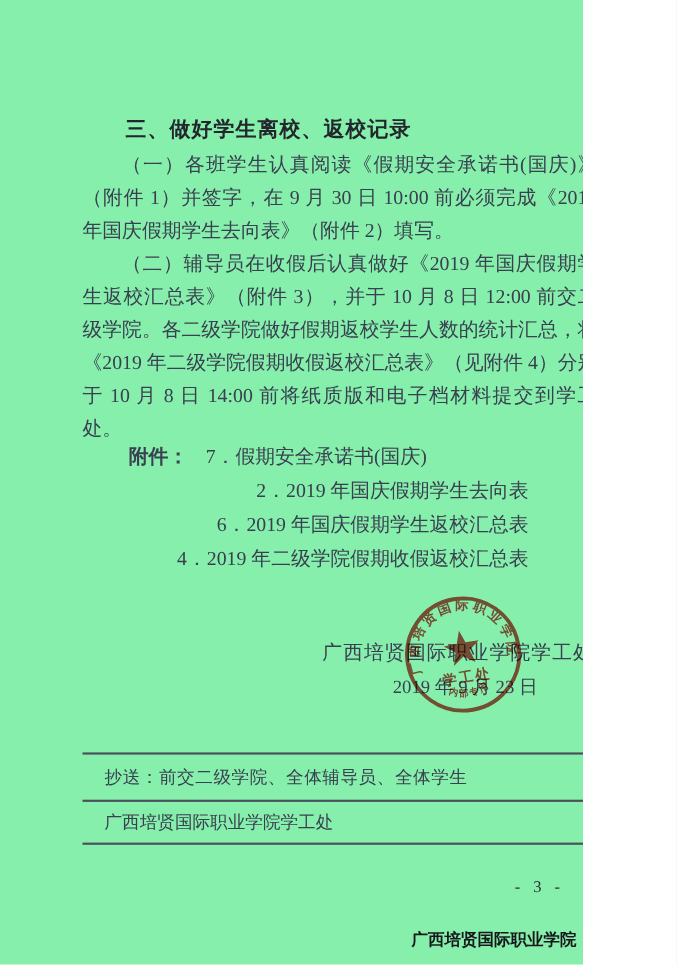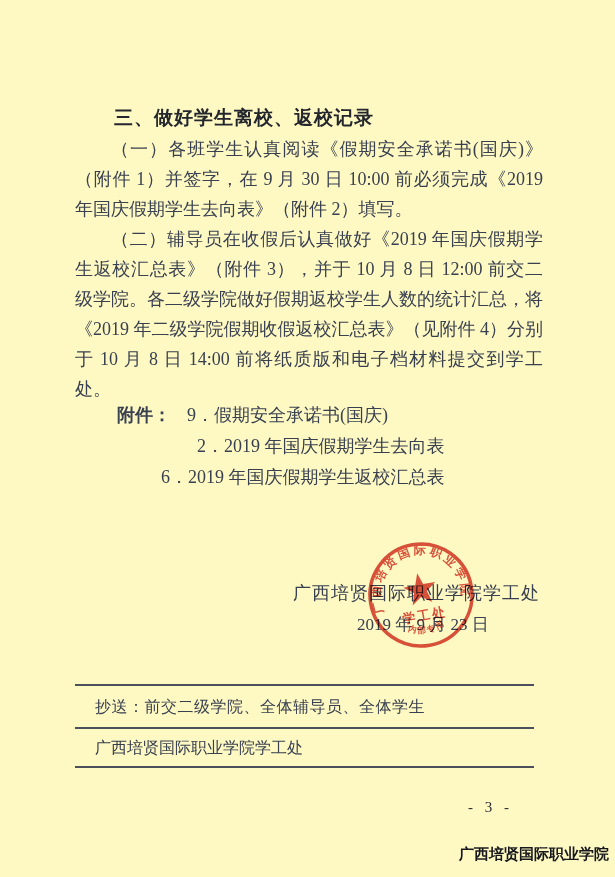--- a/index.html
+++ b/index.html
@@ -1,20 +1,20 @@
 <!DOCTYPE html>
 <html><head>
 <meta charset="utf-8">
 <style>
   html, body { margin: 0; padding: 0; background: #ffffff; }
   .page {
     position: relative;
-    width: 615px;
+    width: 530px;
     height: 877px;
-    background: #fef9c3;
+    background: #86efac;
     overflow: hidden;
     font-family: "Liberation Serif", "DejaVu Serif", serif;
   }
   .heading {
     position: absolute;
     left: 114px; top: 105px;
     margin: 0;
     font-family: "Liberation Sans", "DejaVu Sans", sans-serif;
     font-size: 19px;
     font-weight: bold;
@@ -120,27 +120,30 @@
 
   <h1 class="heading">三、做好学生离校、返校记录</h1>
 
   <div class="body-text">
     <p>（一）各班学生认真阅读《假期安全承诺书(国庆)》（附件 1）并签字，在 9 月 30 日 10:00 前必须完成《2019 年国庆假期学生去向表》（附件 2）填写。</p>
     <p>（二）辅导员在收假后认真做好《2019 年国庆假期学生返校汇总表》（附件 3），并于 10 月 8 日 12:00 前交二级学院。各二级学院做好假期返校学生人数的统计汇总，将《2019 年二级学院假期收假返校汇总表》（见附件 4）分别于 10 月 8 日 14:00 前将纸质版和电子档材料提交到学工处。</p>
   </div>
 
   <div class="attachments">
     <div class="att-row">
-      <span class="att-label">附件：</span><span>9．假期安全承诺书(国庆)</span>
+      <span class="att-label">附件：</span><span>7．假期安全承诺书(国庆)</span>
     </div>
     <div class="att-row att-indent">
       <span>2．2019 年国庆假期学生去向表</span>
     </div>
     <div class="att-row att-indent">
       <span>6．2019 年国庆假期学生返校汇总表</span>
+    </div>
+    <div class="att-row att-indent">
+      <span>4．2019 年二级学院假期收假返校汇总表</span>
     </div>
   </div>
 
   <div class="sig-org">广西培贤国际职业学院学工处</div>
   <div class="sig-date">2019 年 9 月 23 日</div>
 
   <div class="seal">
     <svg viewBox="0 0 110 110" width="110" height="110" xmlns="http://www.w3.org/2000/svg">
       <circle cx="55" cy="55" r="51" fill="none" stroke-width="3.5" stroke="#d5443a"></circle>
       <polygon points="55,33 59,44.5 71.2,44.7 61.5,52.1 65,63.8 55,56.8 45,63.8 48.5,52.1 38.8,44.7 51,44.5" fill="#d5443a"></polygon>

